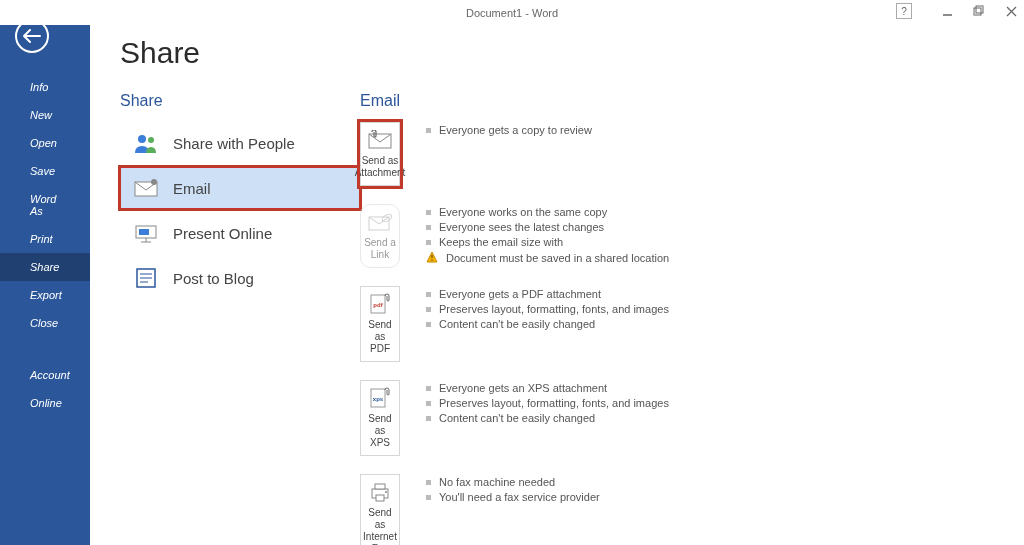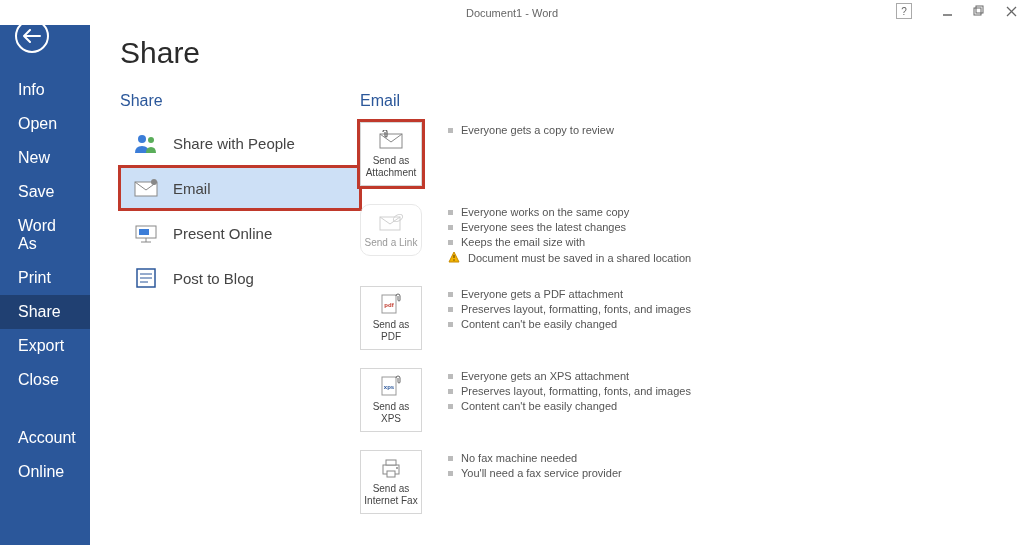--- a/index.html
+++ b/index.html
@@ -9,38 +9,38 @@
     .titlebar-title { position: absolute; left: 50%; transform: translateX(-50%); font-size: 11px; color: #666; }
     .titlebar-controls { position: absolute; right: 6px; top: 3px; display: flex; gap: 18px; align-items: center; }
     .titlebar-btn { width: 14px; height: 14px; display: flex; align-items: center; justify-content: center; color: #666; cursor: pointer; font-size: 12px; }
     .help-btn { width: 16px; height: 16px; border: 1px solid #aaa; font-size: 10px; display: flex; align-items: center; justify-content: center; color: #666; margin-right: 10px; }
 
     .deco { position: absolute; top: -5px; right: 120px; width: 280px; height: 60px; opacity: 0.15; pointer-events: none; }
 
     .sidebar { position: absolute; top: 0; left: 0; width: 90px; height: 545px; background: #2b579a; color: #fff; padding-top: 15px; }
     .back-btn { width: 34px; height: 34px; border: 2px solid #fff; border-radius: 50%; margin: 4px 0 20px 15px; display: flex; align-items: center; justify-content: center; cursor: pointer; }
     .back-btn svg { fill: #fff; }
-    .nav-item { padding: 8px 18px; font-size: 16px; color: #fff; cursor: pointer; }
+    .nav-item { padding: 8px 30px; font-size: 11px; color: #fff; cursor: pointer; font-style: italic; }
     .nav-item.active { background: #204072; }
     .nav-spacer { height: 24px; }
 
     .main { position: absolute; left: 90px; top: 0; right: 0; bottom: 0; background: #fff; padding: 36px 0 0 30px; }
     .page-title { font-size: 30px; font-weight: 300; color: #2b2b2b; margin-bottom: 22px; }
     .two-col { display: flex; }
 
     .share-options { width: 240px; }
     .section-heading { font-size: 16px; color: #2b579a; font-weight: 400; margin-bottom: 12px; }
     .opt { display: flex; align-items: center; height: 42px; padding: 0 12px; cursor: pointer; font-size: 15px; color: #444; gap: 14px; border: 1px solid transparent; margin-bottom: 3px; }
     .opt.selected { background: #cde0f6; border: 1px solid #9fc3ea; }
     .opt.selected.highlighted { outline: 3px solid #c0392b; outline-offset: -1px; }
     .opt .icon-box { width: 26px; height: 26px; display: flex; align-items: center; justify-content: center; flex-shrink: 0; }
 
     .email-col { flex: 1; margin-left: 0px; }
     .email-row { display: flex; align-items: flex-start; margin-bottom: 18px; }
-    .email-btn { width: 62px; border: 1px solid #d6d6d6; background: #fff; text-align: center; padding: 6px 3px 6px 3px; cursor: pointer; margin-right: 26px; flex-shrink: 0; display: flex; flex-direction: column; align-items: center; gap: 4px; }
+    .email-btn { width: 40px; border: 1px solid #d6d6d6; background: #fff; text-align: center; padding: 6px 3px 6px 3px; cursor: pointer; margin-right: 26px; flex-shrink: 0; display: flex; flex-direction: column; align-items: center; gap: 4px; }
     .email-btn.highlighted { outline: 3px solid #c0392b; outline-offset: 0px; }
     .email-btn.disabled { opacity: 0.55; cursor: default; border-radius: 10px; }
     .email-btn .btn-icon { width: 30px; height: 22px; display: flex; align-items: center; justify-content: center; }
     .email-btn .btn-label { font-size: 10px; color: #444; line-height: 1.2; }
     .email-desc { flex: 1; font-size: 11px; color: #555; padding-top: 2px; }
     .email-desc .line { display: flex; align-items: center; gap: 8px; margin-bottom: 3px; }
     .email-desc .bullet { width: 5px; height: 5px; background: #bbb; flex-shrink: 0; }
     .email-desc .warn-ico { flex-shrink: 0; }
   </style>
 </head>
@@ -86,22 +86,22 @@
   </div>
 </div>
 
 <div class="sidebar">
   <div class="back-btn">
     <svg width="18" height="14" viewBox="0 0 18 14">
         <path d="M7 1 L1 7 L7 13 M1 7 L17 7" stroke="#fff" stroke-width="2" fill="none" stroke-linecap="round" stroke-linejoin="round"></path>
       </svg>
   </div>
   <div class="nav-item">Info</div>
+  <div class="nav-item">New</div>
   <div class="nav-item">Open</div>
-  <div class="nav-item">New</div>
   <div class="nav-item">Save</div>
   <div class="nav-item">Word As</div>
   <div class="nav-item">Print</div>
   <div class="nav-item active">Share</div>
   <div class="nav-item">Export</div>
   <div class="nav-item">Close</div>
   <div class="nav-spacer"></div>
   <div class="nav-item">Account</div>
   <div class="nav-item">Online</div>
 </div>

